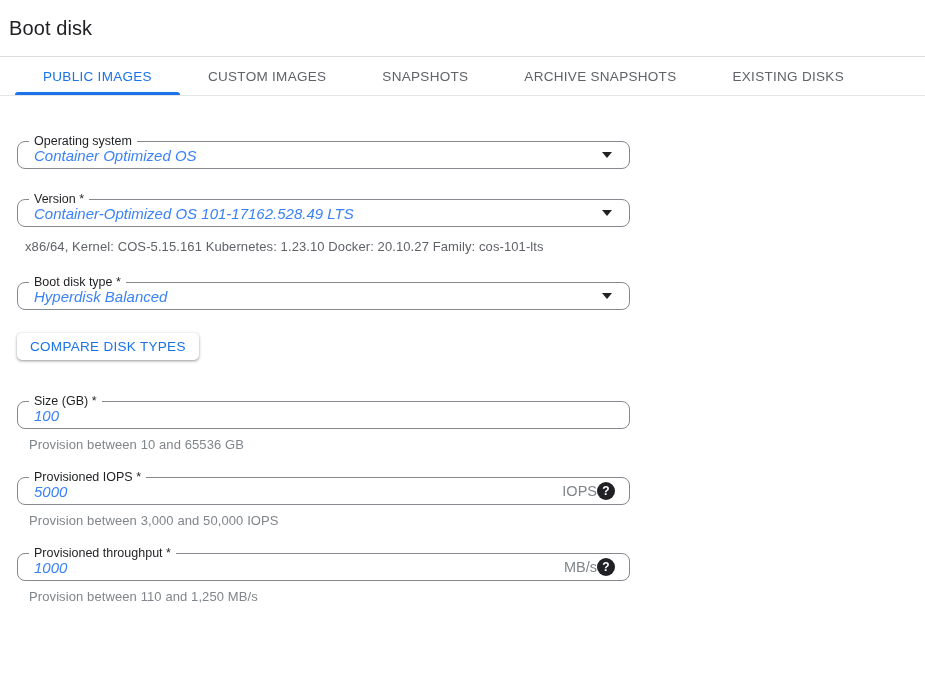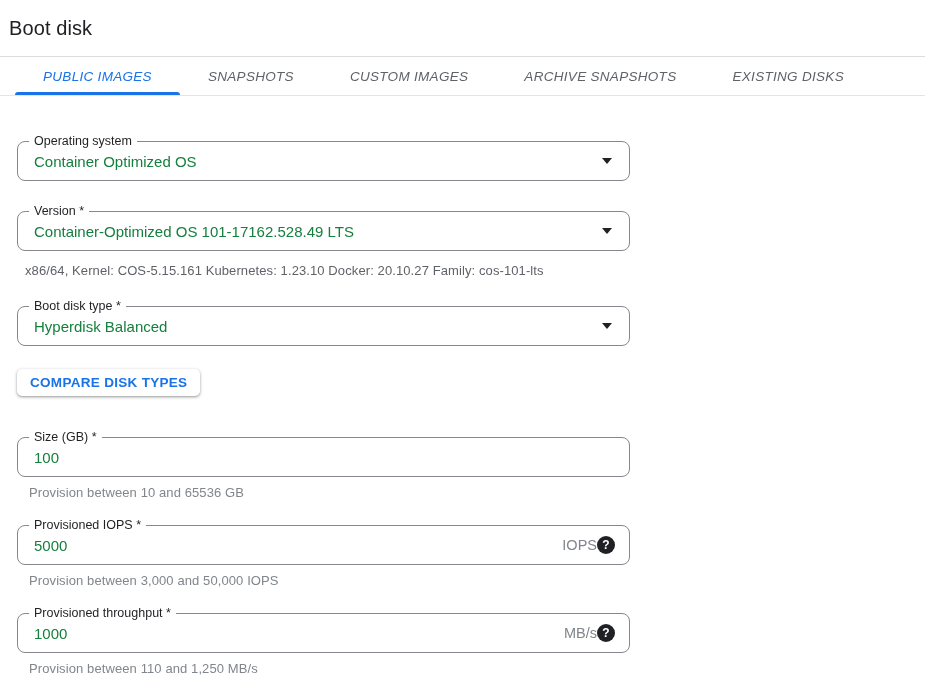--- a/index.html
+++ b/index.html
@@ -9,52 +9,51 @@
   
   .header { padding: 17px 16px 0 9px; height: 56px; }
   .page-title { font-size: 20px; font-weight: 400; color: #202124; letter-spacing: .1px; }
 
   
   .tabbar {
     display: flex; align-items: stretch;
     height: 40px; padding-left: 15px;
     border-top: 1px solid #dadce0;
     border-bottom: 1px solid #e3e5e8;
-    font-style: italic;
   }
   .tab {
     display: flex; align-items: center; justify-content: center;
     padding: 0 28px; position: relative;
     font-size: 13.5px; font-weight: 500; letter-spacing: .3px;
     color: #5f6368; cursor: pointer; white-space: nowrap;
   }
   .tab.active { color: #1a73e8; }
   .tab.active::after {
     content: ""; position: absolute; left: 0; right: 0; bottom: 0;
     height: 3px; background: #1a73e8; border-radius: 3px 3px 0 0;
   }
 
   
   .form { width: 613px; margin-left: 17px; }
 
   .field {
-    position: relative; height: 40px; width: 100%;
+    position: relative; height: 28px; width: 100%;
     border: 1px solid #85898e; border-radius: 8px;
     display: flex; align-items: center; background: #fff;
   }
   .field-label {
     position: absolute; top: -8px; left: 11px;
     background: #fff; padding: 0 5px;
     font-size: 12.5px; font-weight: 500; color: #1f2023; line-height: 15px;
     white-space: nowrap;
   }
   .field-value {
-    font-size: 15px; color: #15803d; padding-left: 16px; flex: 1;
+    font-size: 15px; color: #3b82f6; padding-left: 16px; flex: 1;
     border: none; outline: none; background: transparent;
-    font-family: "Liberation Sans", sans-serif; height: 100%;
+    font-family: "Liberation Sans", sans-serif; height: 100%; font-style: italic;
   }
   .select-field { cursor: pointer; }
   .caret {
     width: 0; height: 0; margin-right: 17px;
     border-left: 5px solid transparent; border-right: 5px solid transparent;
     border-top: 6px solid #202124;
   }
   .suffix-group { display: flex; align-items: center; margin-right: 14px; }
   .suffix { font-size: 14.5px; color: #80868b; }
   .help-icon {
@@ -64,21 +63,21 @@
     cursor: pointer; user-select: none;
   }
 
   .helper { font-size: 13px; color: #80868b; padding-left: 12px; margin-top: 8px; letter-spacing: .1px; }
   .helper-dark { font-size: 13px; color: #5f6368; padding-left: 8px; margin-top: 12px; letter-spacing: .1px; }
 
   .compare-btn {
     display: inline-block; margin-top: 23px; height: 27px; padding: 0 13px;
     background: #ffffff; border: none; border-radius: 5px;
     box-shadow: 0 1px 2px rgba(60,64,67,.35), 0 1px 3px 1px rgba(60,64,67,.16);
-    color: #1a73e8; font-size: 13.5px; font-weight: 700; letter-spacing: .3px;
+    color: #1a73e8; font-size: 13.5px; font-weight: 400; letter-spacing: .3px;
     font-family: "Liberation Sans", sans-serif; cursor: pointer;
   }
 
   
   .mt-os { margin-top: 45px; }
   .mt-version { margin-top: 30px; }
   .mt-disktype { margin-top: 28px; }
   .mt-size { margin-top: 41px; }
   .mt-iops { margin-top: 25px; }
   .mt-throughput { margin-top: 25px; }
@@ -88,24 +87,24 @@
 
 <div class="header">
   <div class="page-title">Boot disk</div>
 </div>
 
 <div class="tabbar">
   <div class="tab active">
     <span>PUBLIC IMAGES</span>
   </div>
   <div class="tab">
-    <span>SNAPSHOTS</span>
+    <span>CUSTOM IMAGES</span>
   </div>
   <div class="tab">
-    <span>CUSTOM IMAGES</span>
+    <span>SNAPSHOTS</span>
   </div>
   <div class="tab">
     <span>ARCHIVE SNAPSHOTS</span>
   </div>
   <div class="tab">
     <span>EXISTING DISKS</span>
   </div>
 </div>
 
 <div class="form">

